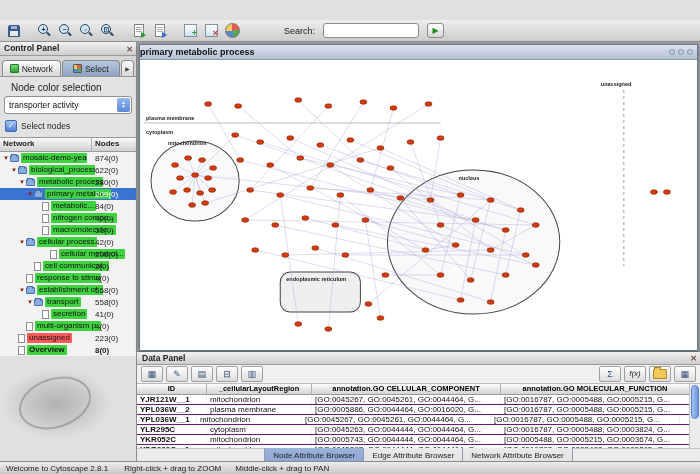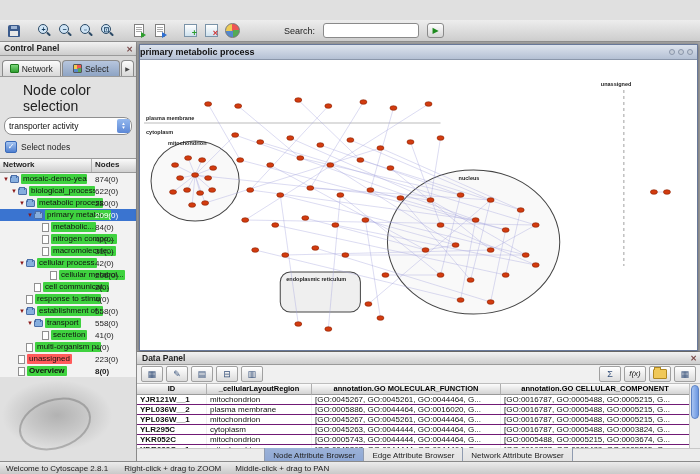--- a/index.html
+++ b/index.html
@@ -36,22 +36,22 @@
   .cp-header{height:13px;background:linear-gradient(#f2f2f2,#cdcdcd);border-bottom:1px solid #9a9a9a;font-size:8.5px;font-weight:bold;line-height:13px;padding-left:4px;position:relative;color:#222;}
   .panel-close{position:absolute;right:3px;top:1px;font-size:8px;color:#7a4a4a;font-weight:bold;}
   .cp-tabs{height:18px;display:flex;align-items:flex-end;gap:1px;padding:2px 2px 0 2px;background:#d6d6d6;border-bottom:1px solid #9a9a9a;}
   .cp-tab{flex:1;height:15px;border:1px solid #8a8a8a;border-bottom:none;border-radius:4px 4px 0 0;font-size:8.5px;background:linear-gradient(#fbfbfb,#d8d8d8);display:flex;align-items:center;justify-content:center;gap:3px;color:#222;}
   .cp-tab.active{background:linear-gradient(#b7c6de,#8ea4c4);}
   .tab-ico{width:7px;height:7px;border-radius:1px;}
   .tab-ico.net{background:linear-gradient(#7ed87e,#2f9e2f);border:1px solid #1d7a1d;}
   .tab-ico.mos{background:conic-gradient(#e55 0 25%,#5a5 25% 50%,#58c 50% 75%,#ec5 75% 100%);border:1px solid #555;}
   .tab-more{width:11px;height:15px;border:1px solid #8a8a8a;border-bottom:none;border-radius:4px 4px 0 0;background:linear-gradient(#fbfbfb,#d8d8d8);font-size:6px;display:flex;align-items:center;justify-content:center;color:#444;}
   .cp-body{padding:4px 4px 2px 4px;}
-  .cp-label{font-size:14px;color:#222;margin:1px 0 3px 19px;}
-  .combo{height:16px;border:1px solid #8f8f8f;border-radius:8px;background:#fff;position:relative;font-size:8.5px;display:flex;align-items:center;padding-left:4px;color:#111;}
+  .cp-label{font-size:10px;color:#222;margin:1px 0 3px 7px;}
+  .combo{height:16px;border:1px solid #8f8f8f;border-radius:3px;background:#fff;position:relative;font-size:8.5px;display:flex;align-items:center;padding-left:4px;color:#111;}
   .combo-btn{position:absolute;right:1px;top:1px;bottom:1px;width:13px;border-radius:2px;background:linear-gradient(#93b8ee,#5d88d6);display:flex;flex-direction:column;align-items:center;justify-content:center;color:#fff;font-size:4.5px;line-height:4px;}
   .checkbox-row{display:flex;align-items:center;gap:4px;margin:6px 0 3px 1px;font-size:8.5px;color:#222;}
   .checkbox{width:10px;height:10px;border-radius:2px;border:1px solid #3a6ab8;background:linear-gradient(#a6c6f2,#4f7fd0);color:#fff;font-size:8px;line-height:9px;text-align:center;}
   .tree-header{display:flex;height:13px;border-top:1px solid #9a9a9a;border-bottom:1px solid #9a9a9a;background:linear-gradient(#fafafa,#d0d0d0);font-size:8px;font-weight:bold;color:#222;}
   .th-net{width:92px;border-right:1px solid #b0b0b0;padding-left:3px;line-height:12px;box-sizing:border-box;}
   .th-nodes{flex:1;padding-left:3px;line-height:12px;}
   .tree{flex:0 0 auto;background:#f2f2f2;font-size:8px;overflow:hidden;}
   .tree-row{height:12px;display:flex;align-items:center;position:relative;}
   .tree-row.selected{background:#3a74d0;}
   .tree-row.selected .count{color:#fff;}
@@ -494,38 +494,38 @@
             <div class="dp-btn">
               <span class="dp-folder"></span>
             </div>
             <div class="dp-btn">▦</div>
           </span>
       </div>
       <div class="dp-table">
         <div class="dp-hrow" id="dp-head">
             <div class="dp-hcell" style="width: 70px;">ID</div>
             <div class="dp-hcell" style="width: 105px;">_cellularLayoutRegion</div>
+            <div class="dp-hcell" style="width: 189px;">annotation.GO CELLULAR_COMPONENT</div>
             <div class="dp-hcell" style="width: 189px;">annotation.GO MOLECULAR_FUNCTION</div>
-            <div class="dp-hcell" style="width: 189px;">annotation.GO CELLULAR_COMPONENT</div>
           </div>
         <div id="dp-rows">
             <div class="dp-row">
               <div class="dp-cell c-id" style="width: 70px;">YJR121W__1</div>
               <div class="dp-cell" style="width: 105px;">mitochondrion</div>
               <div class="dp-cell" style="width: 189px;">[GO:0045267, GO:0045261, GO:0044464, G...</div>
               <div class="dp-cell" style="width: 189px;">[GO:0016787, GO:0005488, GO:0005215, G...</div>
             </div>
             <div class="dp-row">
               <div class="dp-cell c-id" style="width: 70px;">YPL036W__2</div>
               <div class="dp-cell" style="width: 105px;">plasma membrane</div>
               <div class="dp-cell" style="width: 189px;">[GO:0005886, GO:0044464, GO:0016020, G...</div>
               <div class="dp-cell" style="width: 189px;">[GO:0016787, GO:0005488, GO:0005215, G...</div>
             </div>
             <div class="dp-row">
-              <div class="dp-cell c-id" style="width: 70px;">YPL036W__1</div>
+              <div class="dp-cell c-id" style="width: 60px;">YPL036W__1</div>
               <div class="dp-cell" style="width: 105px;">mitochondrion</div>
               <div class="dp-cell" style="width: 189px;">[GO:0045267, GO:0045261, GO:0044464, G...</div>
               <div class="dp-cell" style="width: 189px;">[GO:0016787, GO:0005488, GO:0005215, G...</div>
             </div>
             <div class="dp-row">
               <div class="dp-cell c-id" style="width: 70px;">YLR295C</div>
               <div class="dp-cell" style="width: 105px;">cytoplasm</div>
               <div class="dp-cell" style="width: 189px;">[GO:0045263, GO:0044444, GO:0044464, G...</div>
               <div class="dp-cell" style="width: 189px;">[GO:0016787, GO:0005488, GO:0003824, G...</div>
             </div>

